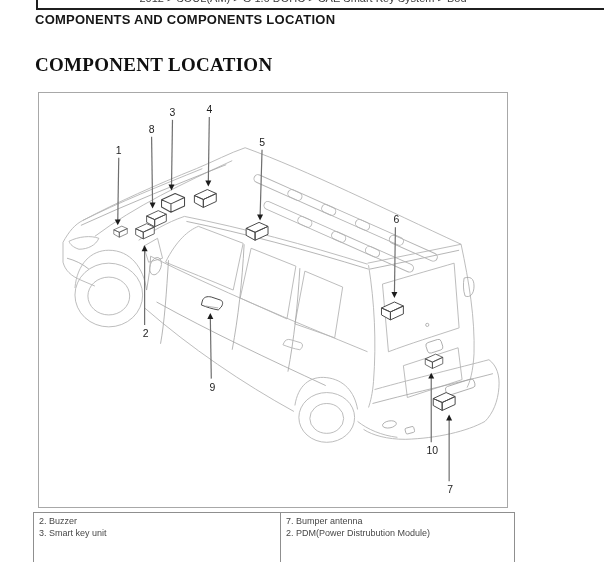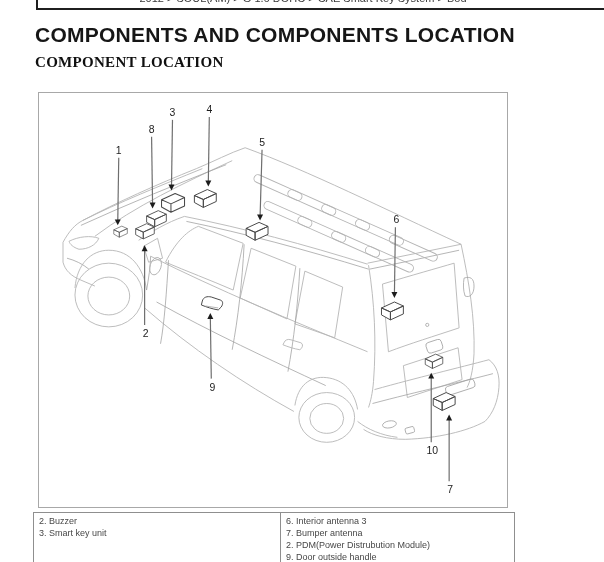--- a/index.html
+++ b/index.html
@@ -10,27 +10,27 @@
   
   .header-box{
     position:absolute;left:36px;top:-32px;width:604px;height:42px;
     border:2px solid #1f1f1f;background:#fff;box-sizing:border-box;
   }
   .header-text{
     position:absolute;left:0;right:70px;bottom:4px;text-align:center;
     font-size:11px;color:#3a3a3a;white-space:nowrap;
   }
   .page-title{
-    position:absolute;left:35px;top:23px;
-    font-size:21px;font-weight:bold;color:#161616;letter-spacing:.25px;
+    position:absolute;left:35px;top:12px;
+    font-size:13px;font-weight:bold;color:#161616;letter-spacing:.25px;
     white-space:nowrap;
   }
   .section-title{
     position:absolute;left:35px;top:54px;
-    font-family:"Liberation Serif",serif;font-size:15px;font-weight:bold;
+    font-family:"Liberation Serif",serif;font-size:19px;font-weight:bold;
     color:#101010;letter-spacing:.3px;white-space:nowrap;
   }
   .diagram-frame{
     position:absolute;left:38px;top:92px;width:470px;height:416px;
     border:1px solid #a8a8a8;box-sizing:border-box;background:#fff;
   }
   .diagram-frame svg{display:block;width:468px;height:414px;}
   .legend{
     position:absolute;left:33px;top:512px;width:482px;height:66px;
     border:1px solid #8f8f8f;box-sizing:border-box;display:flex;background:#fff;
@@ -190,18 +190,16 @@
   </g>
 </svg>
 </div>
 
 <div class="legend">
   <div class="legend-col left">
     <div class="legend-row">2. Buzzer</div>
     <div class="legend-row">3. Smart key unit</div>
   </div>
   <div class="legend-col right">
-    <div class="legend-row">6. Interior antenna 3</div>
     <div class="legend-row">7. Bumper antenna</div>
     <div class="legend-row">2. PDM(Power Distrubution Module)</div>
-    <div class="legend-row">9. Door outside handle</div>
   </div>
 </div>
 
 </body></html>

